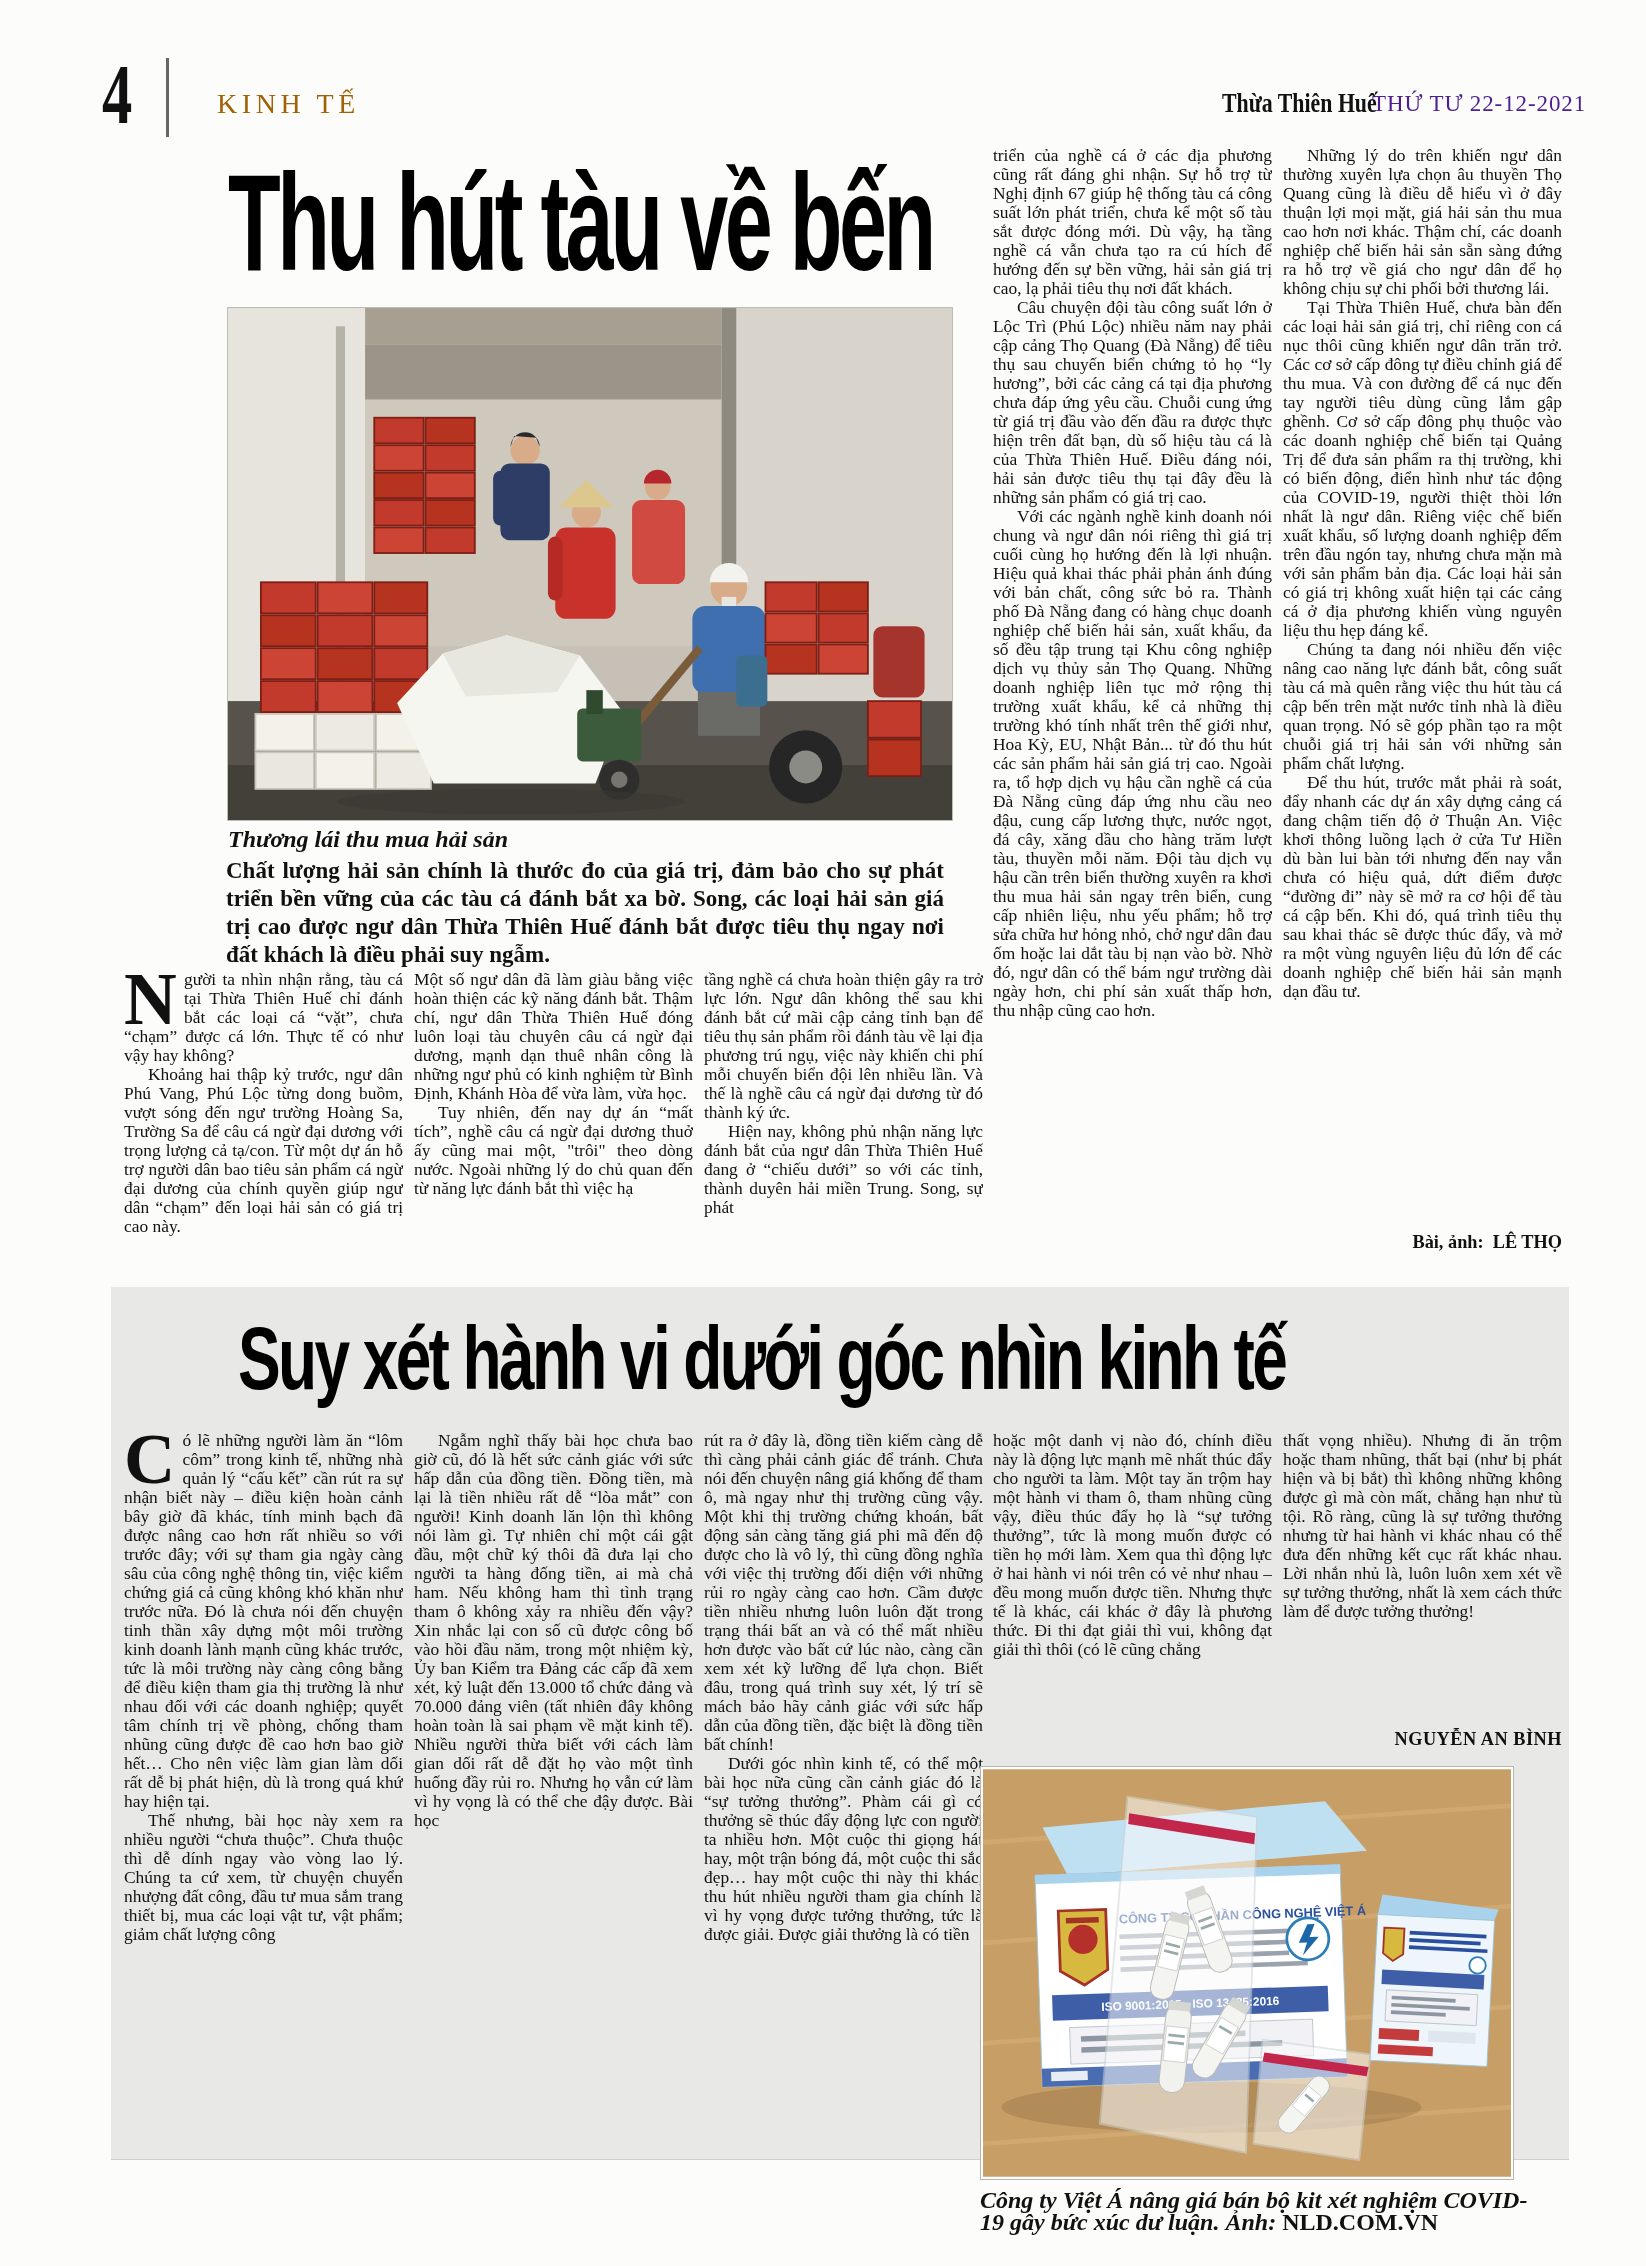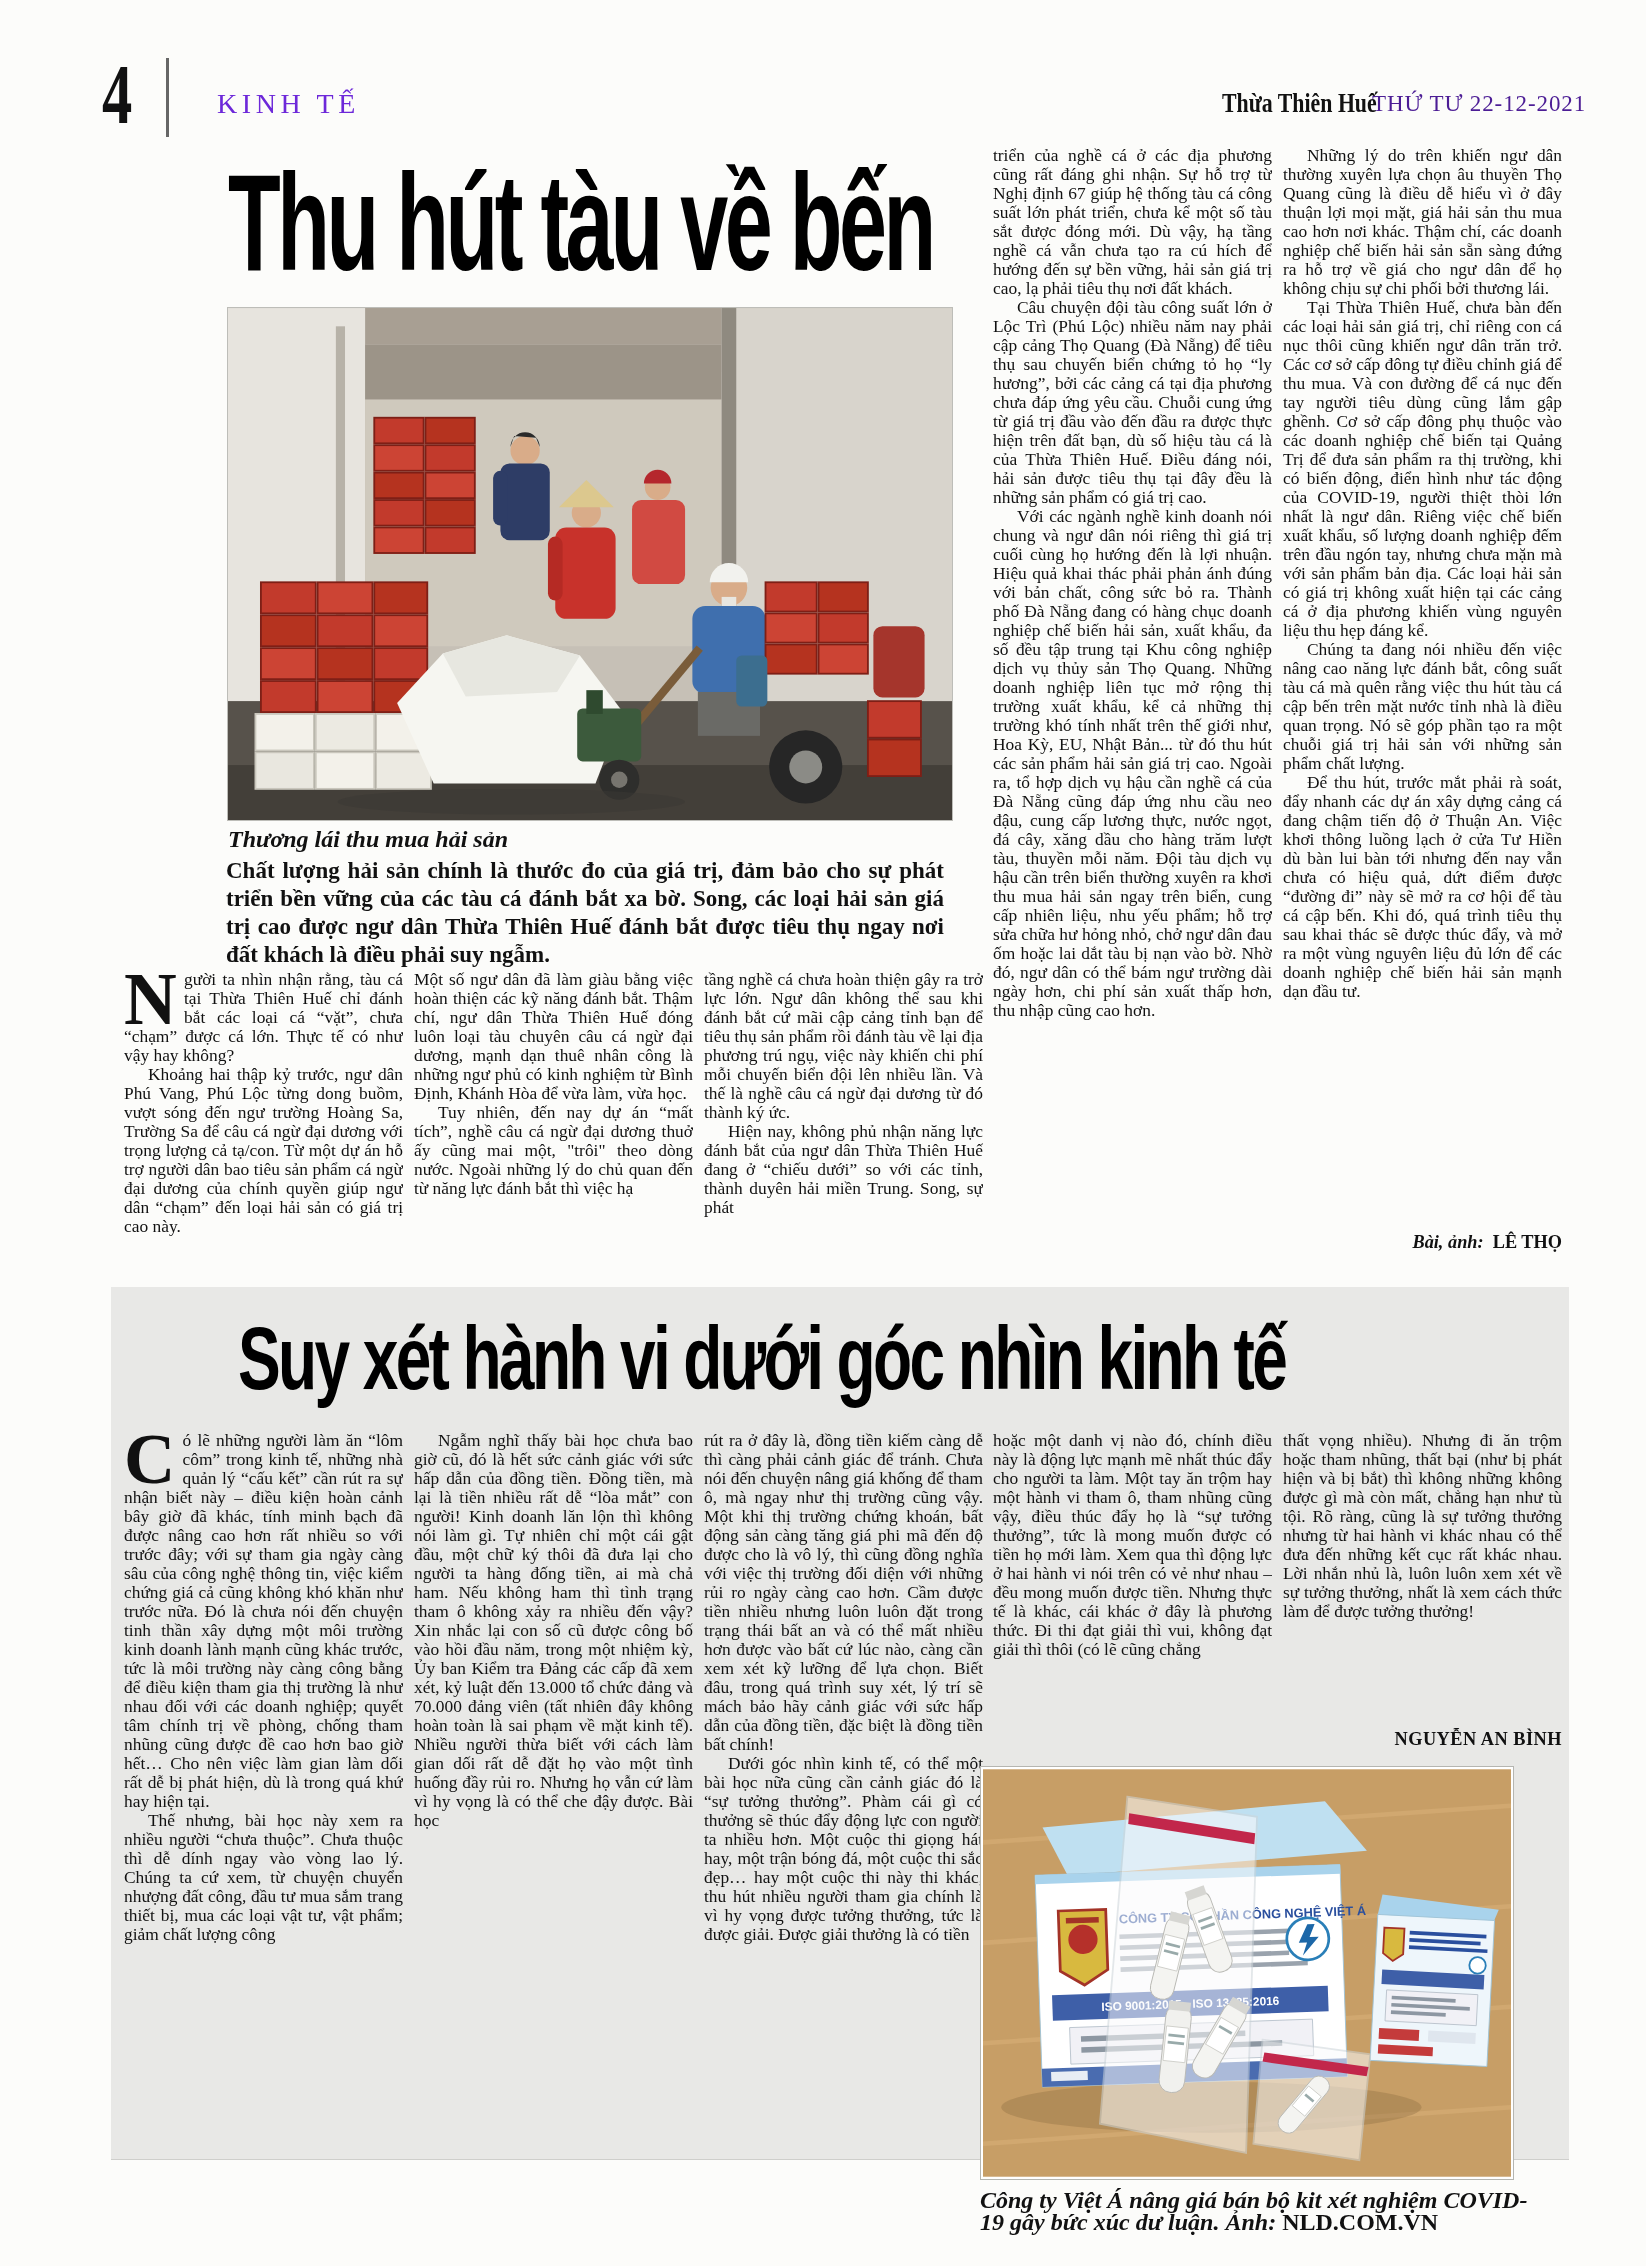--- a/index.html
+++ b/index.html
@@ -3,21 +3,21 @@
 <meta charset="utf-8">
 <style>
   html,body{margin:0;padding:0;background:#888;}
   #page{position:relative;width:1647px;height:2267px;background:#fcfcfa;overflow:hidden;
         font-family:"Liberation Serif","DejaVu Serif",serif;color:#111;}
   .abs{position:absolute;}
 
   
   .pgnum{font-size:84px;font-weight:700;transform:scaleX(.72);transform-origin:0 0;line-height:1;}
   .hdr-rule{width:2.7px;height:79px;background:#666;}
-  .section{font-size:28px;letter-spacing:4.6px;color:#6d28d9;}
+  .section{font-size:28px;letter-spacing:4.6px;color:#a16207;}
   .masthead{font-size:28px;font-weight:700;transform:scaleX(.78);transform-origin:0 0;white-space:nowrap;}
   .issuedate{font-size:23px;color:#4c1d95;white-space:nowrap;letter-spacing:0.9px;}
 
   
   .headline1{font-family:"Liberation Sans","DejaVu Sans",sans-serif;font-weight:900;
              font-size:137px;line-height:1;letter-spacing:-5.5px;white-space:nowrap;
              transform:scaleX(.63);transform-origin:0 0;color:#000;}
   .headline2{font-family:"Liberation Sans","DejaVu Sans",sans-serif;font-weight:900;
              font-size:89px;line-height:1;letter-spacing:-3.7px;white-space:nowrap;
              transform:scaleX(.72);transform-origin:0 0;color:#000;}
@@ -28,21 +28,21 @@
         font-size:17.4px;line-height:19px;}
   .para.cont{text-indent:0;}
   .drop-par{margin:0;text-align:justify;text-indent:0;font-size:17.4px;line-height:19px;}
   .dropcap{float:left;font-weight:700;font-size:73px;line-height:55px;padding:1.8px 7.3px 0 0;}
   .dropcap.c2{font-size:71px;line-height:53px;}
 
   .lede{font-weight:700;font-size:23px;line-height:28px;text-align:justify;}
   .photocap{font-weight:700;font-style:italic;font-size:24px;line-height:22px;}
   .photocap .src{font-style:normal;margin-top:9px;}
   .byline{font-size:18.3px;text-align:right;}
-  .byline .pfx{font-weight:700;font-style:italic;}
+  .byline .pfx{font-weight:700;}
   .byline .nm{font-weight:700;}
   .byline2{font-size:18.3px;font-weight:700;text-align:right;letter-spacing:0.5px;}
 
   
   .panel{background:#e8e8e6;border-bottom:0.9px solid #cfcfcc;}
 
   
   .photoframe{border:0.9px solid #bdbdb8;background:#fff;}
   .photoframe2{border:0.9px solid #b5b5b0;background:#fff;padding:1.8px;}
   svg{display:block;}

